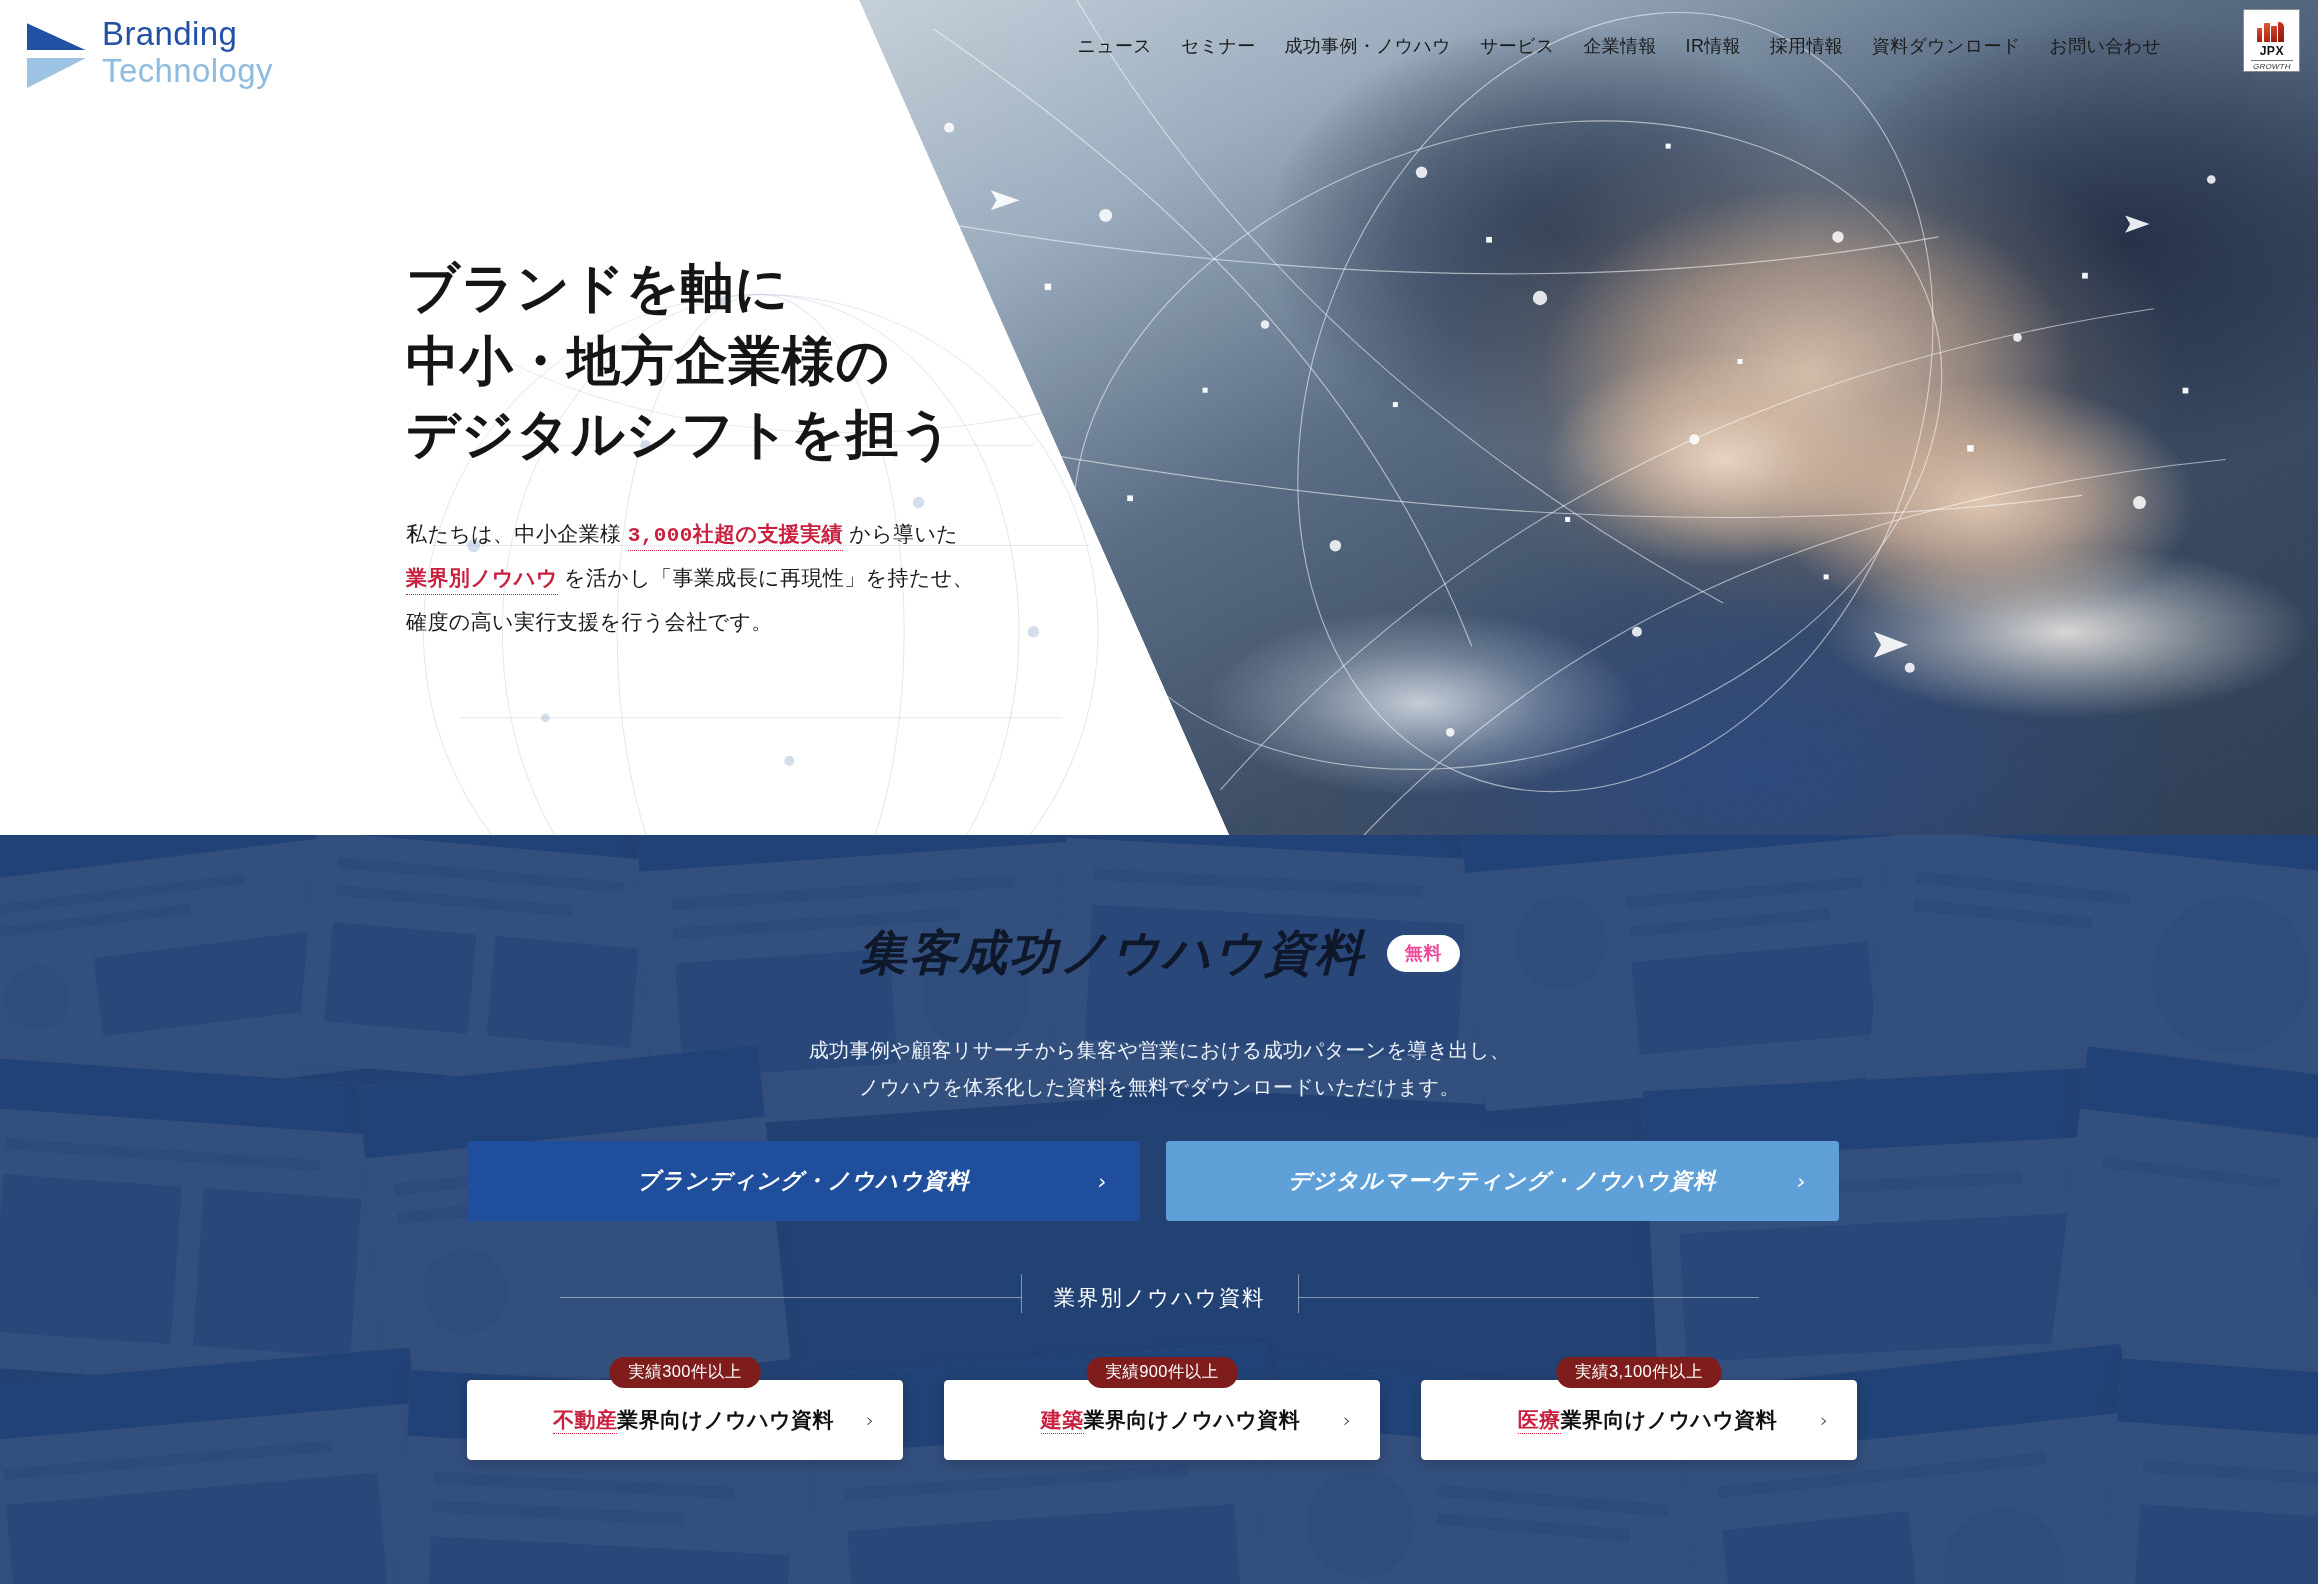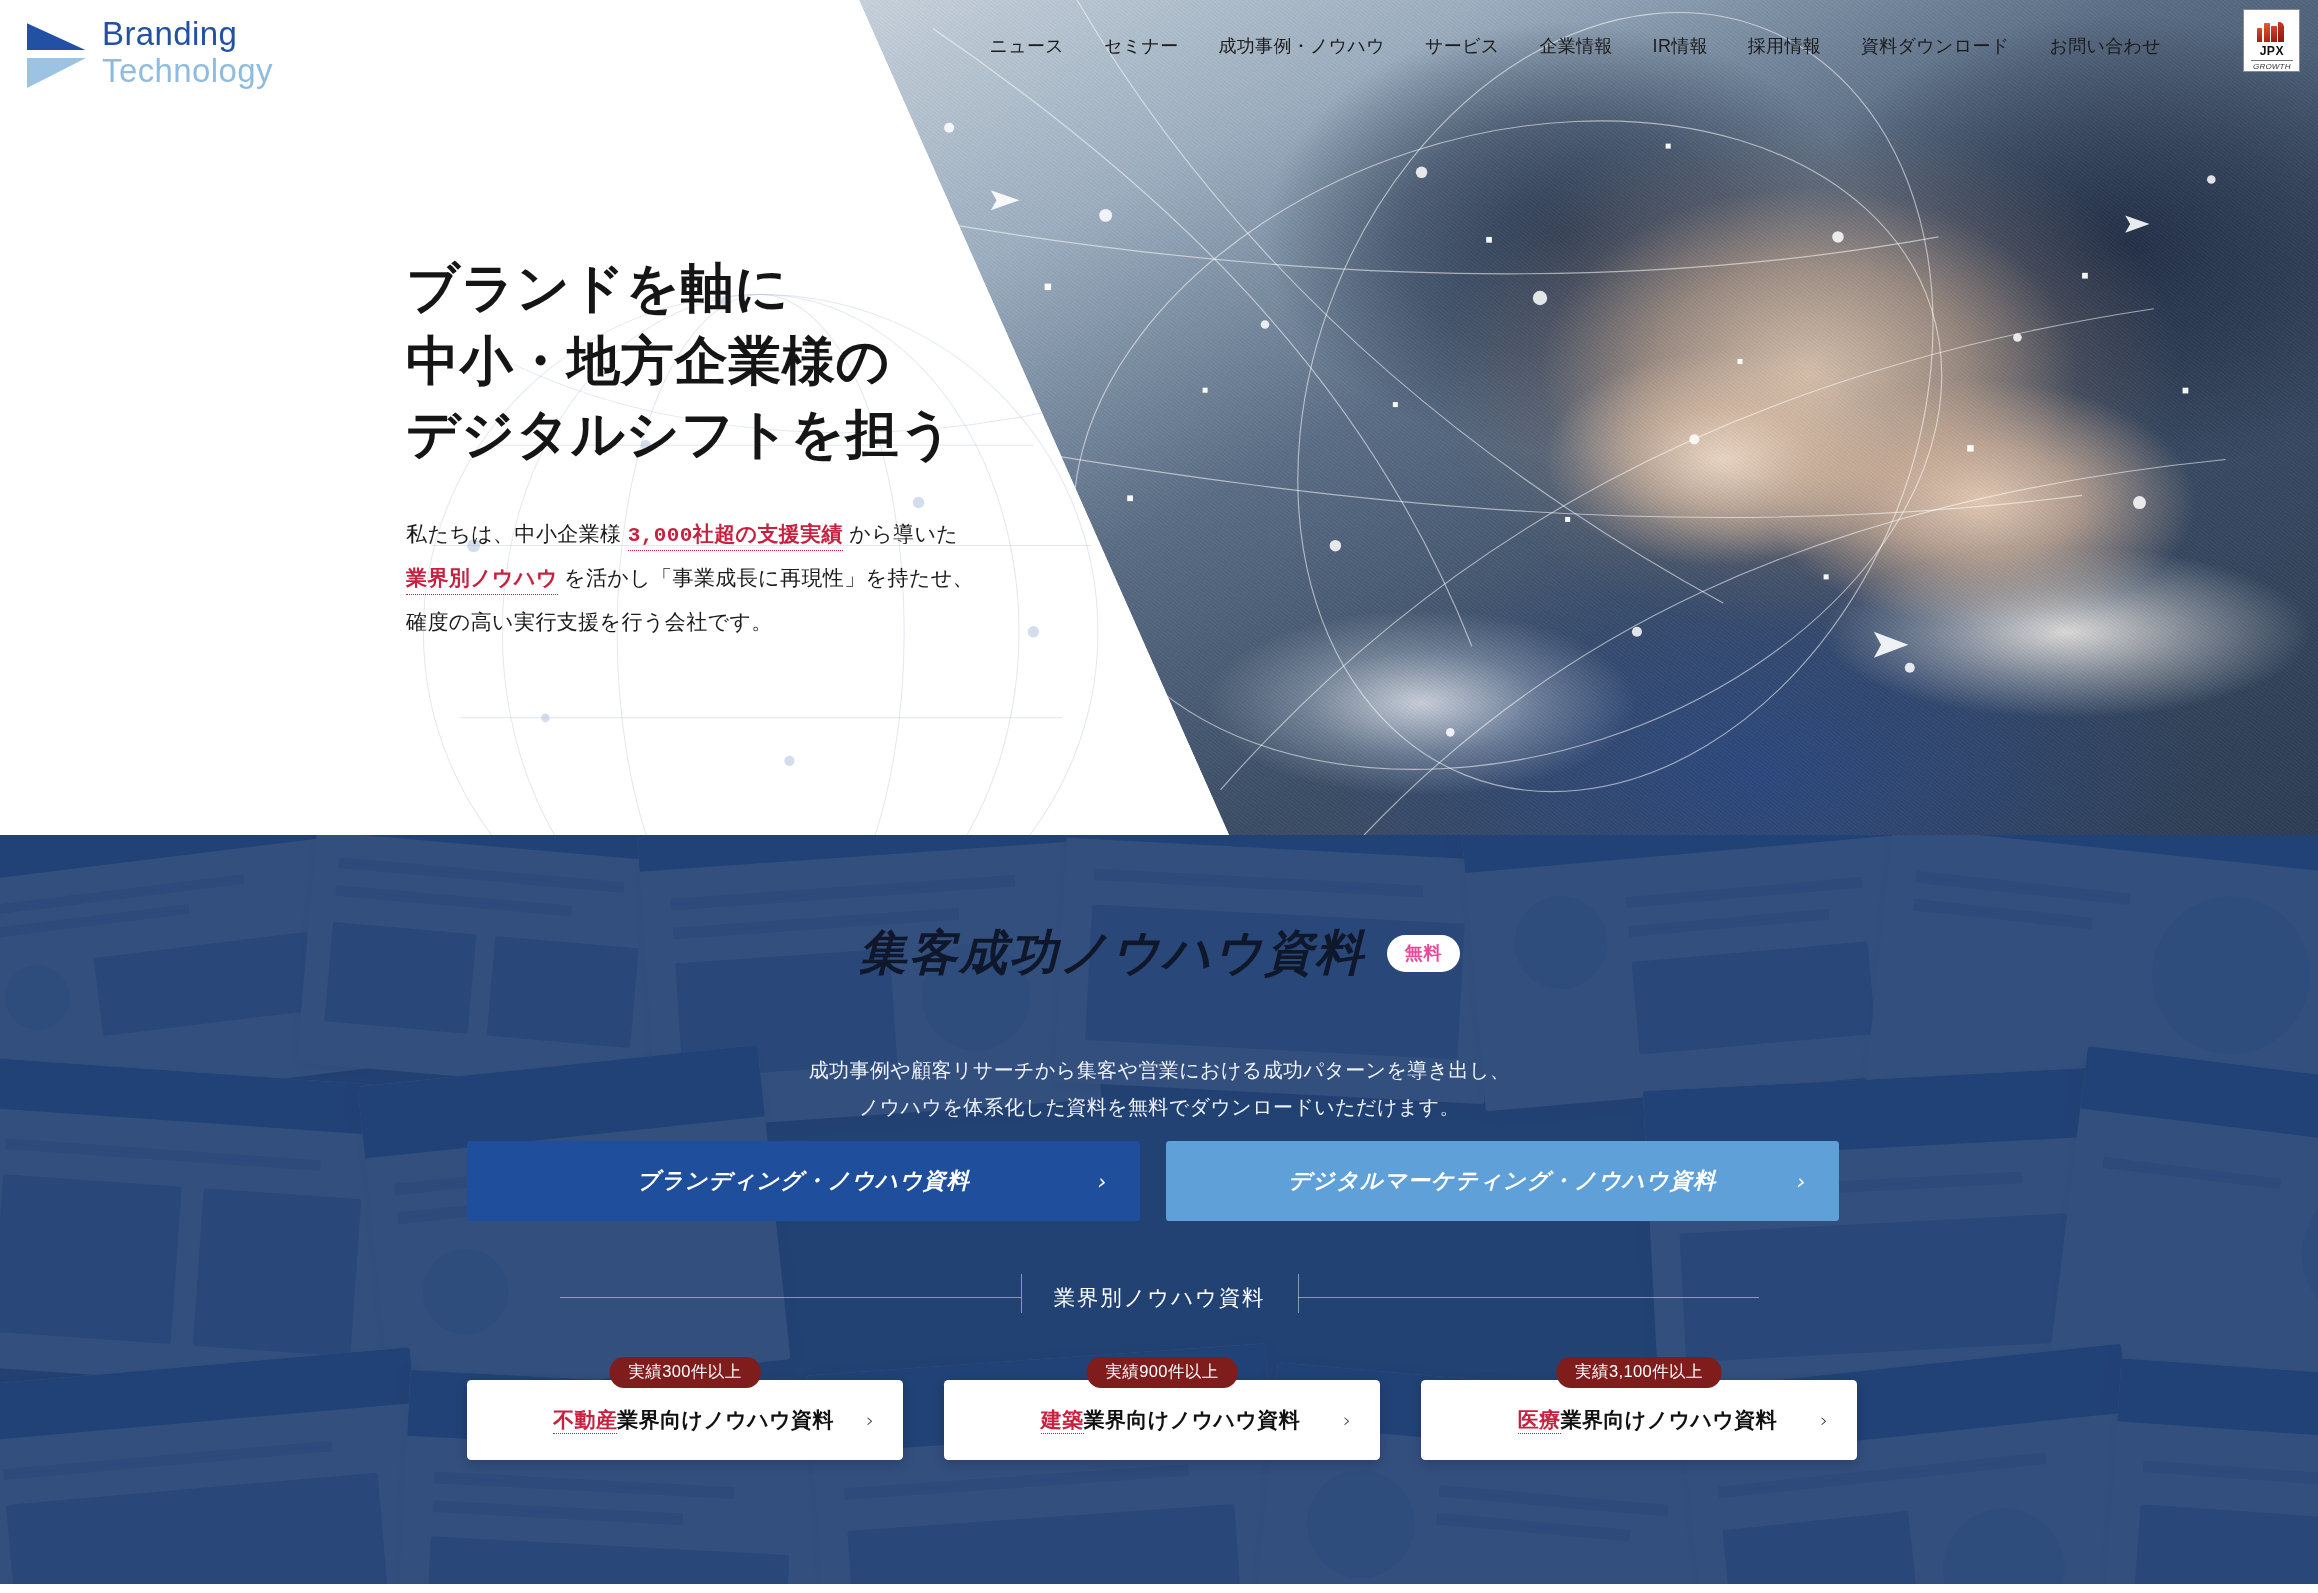--- a/index.html
+++ b/index.html
@@ -58,21 +58,21 @@
   .logo-mark { width:59px; height:72px; position:relative; }
   .logo-mark .tri1 { position:absolute; left:0; top:7.2px; width:59px; height:27px;
     background:#2251a4; clip-path: polygon(0 0, 100% 100%, 0 100%); }
   .logo-mark .tri2 { position:absolute; left:0; top:42px; width:59px; height:30px;
     background:#9cc3e4; clip-path: polygon(100% 0, 0 0, 0 100%); }
   .logo-text { line-height:1.0; }
   .logo-text .l1 { font-size:33px; color:#2251a4; font-weight:500; letter-spacing:0.4px; }
   .logo-text .l2 { font-size:33px; color:#8ebce0; font-weight:400; letter-spacing:0.4px; margin-top:4.3px; }
 
   
-  .nav { position:absolute; right:158px; top:34px; display:flex; align-items:flex-end; gap:40px; }
+  .nav { position:absolute; right:158px; top:34px; display:flex; align-items:flex-end; gap:29px; }
   .nav a { color:#1b1b1b; font-size:18px; text-decoration:none; white-space:nowrap;
            letter-spacing:0.3px; font-weight:500; }
 
   
   .jpx { position:absolute; right:18.7px; top:8.6px; width:57px; height:63px; background:#ffffff;
          border:1.1px solid #8b8b8b; display:flex; flex-direction:column; align-items:center;
          justify-content:flex-start; padding-top:15px; }
   .jpx-mark { width:33px; height:20px; position:relative; }
   .jpx-mark i { position:absolute; bottom:0; width:5.7px; border-radius:0.7px 0.7px 0 0; display:block; }
   .jpx-name { font-size:12.2px; font-weight:bold; color:#111; letter-spacing:0.4px; margin-top:2.2px; }
@@ -101,21 +101,21 @@
   .dl-collage .doc .cir { position:absolute; border-radius:50%; background:rgba(140,180,225,.55); }
   .dl-overlay { position:absolute; inset:0; background:#203f70; opacity:.80; }
 
   .dl-title-row { position:absolute; left:0; right:0; top:921px; display:flex;
                   align-items:center; justify-content:center; gap:21.5px; }
   .dl-title { font-size:48px; font-weight:bold; color:#0f172a; letter-spacing:2.2px;font-style:italic; }
   .dl-free { background:#ffffff; color:#ec4899; font-size:18px; font-weight:bold;
              border-radius:18.7px; padding:6.5px 18px; letter-spacing:0.7px; }
 
   .dl-desc { position:absolute; left:0; right:0; top:1032px; text-align:center;
-             color:#eef3fa; font-size:20px; line-height:1.85; letter-spacing:0.4px;margin-top:20px; }
+             color:#eef3fa; font-size:20px; line-height:1.85; letter-spacing:0.4px; }
 
   .cta-row { position:absolute; left:467px; top:1141px; display:flex; gap:26px;font-style:italic; }
   .cta { width:673px; height:80px; border-radius:3.6px; display:flex; align-items:center;
          justify-content:center; position:relative; cursor:pointer; }
   .cta.primary { background:#1f4f9c; }
   .cta.secondary { background:#60a0d9; }
   .cta span.lbl { color:#ffffff; font-size:22px; font-weight:bold; letter-spacing:1.4px; }
   .cta .chev { position:absolute; right:34px; color:#ffffff; font-size:21.5px; font-weight:300;
                font-family:"DejaVu Sans",sans-serif; }
 

